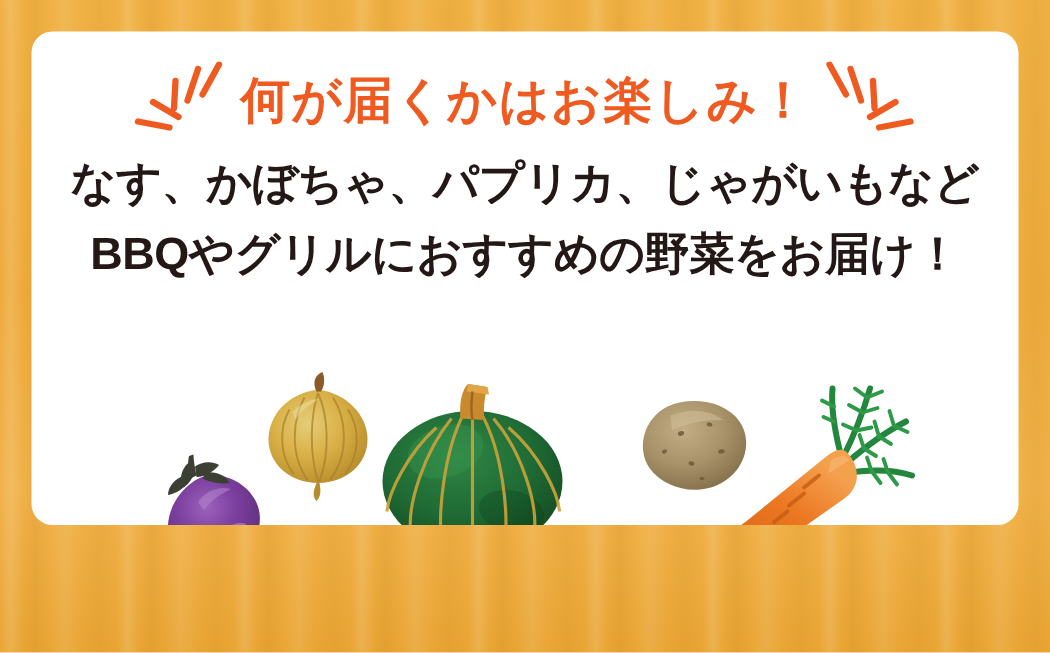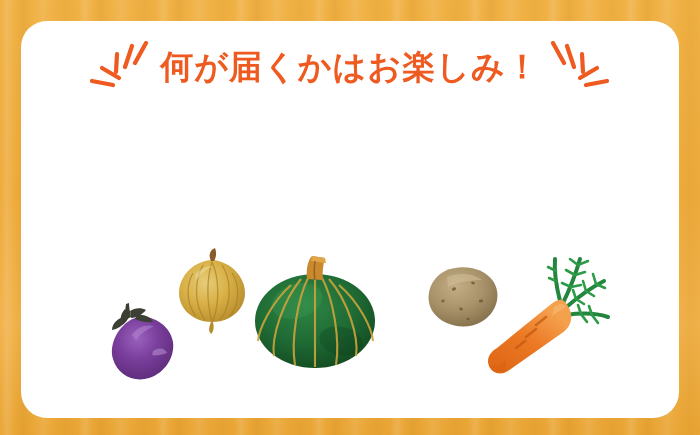--- a/index.html
+++ b/index.html
@@ -35,24 +35,24 @@
       linear-gradient(180deg, #f0b144 0%, #eeab3c 45%, #f1b24a 75%, #e9a534 100%);
     overflow: hidden;
   }
 
   
   #card {
     position: absolute;
     left: 21px;
     top: 21px;
     width: 658px;
-    height: 397px;
+    height: 329px;
     box-sizing: border-box;
     background: #ffffff;
-    border-radius: 26px;
+    border-radius: 14px;
     overflow: hidden;
   }
 
   
   #title-row {
     position: absolute;
     left: 0;
     top: 18px;
     width: 658px;
     height: 62px;
@@ -153,20 +153,26 @@
           <line x1="5" y1="2" x2="16" y2="22"></line>
           <line x1="19" y1="5" x2="26" y2="26"></line>
           <line x1="34" y1="13" x2="35" y2="31"></line>
           <line x1="49" y1="27" x2="32" y2="37"></line>
           <line x1="59" y1="40" x2="38" y2="44"></line>
         </g>
       </svg>
     </div>
 
     <div id="body-copy">
+      <div class="copy-line">
+        <span class="hl">なす、かぼちゃ、パプリカ、じゃがいもなど</span>
+      </div>
+      <div class="copy-line">
+        <span class="hl">BBQやグリルにおすすめの野菜をお届け！</span>
+      </div>
     </div>
 
     <div id="veg-row">
 
       <svg class="veg" id="veg-eggplant" width="96" height="96" viewBox="0 0 96 96" xmlns="http://www.w3.org/2000/svg">
         <defs>
           <radialGradient id="egg-g" cx="42%" cy="34%" r="72%">
             <stop offset="0%" stop-color="#9b62bd"></stop>
             <stop offset="45%" stop-color="#7b3f9d"></stop>
             <stop offset="100%" stop-color="#5c2b79"></stop>

